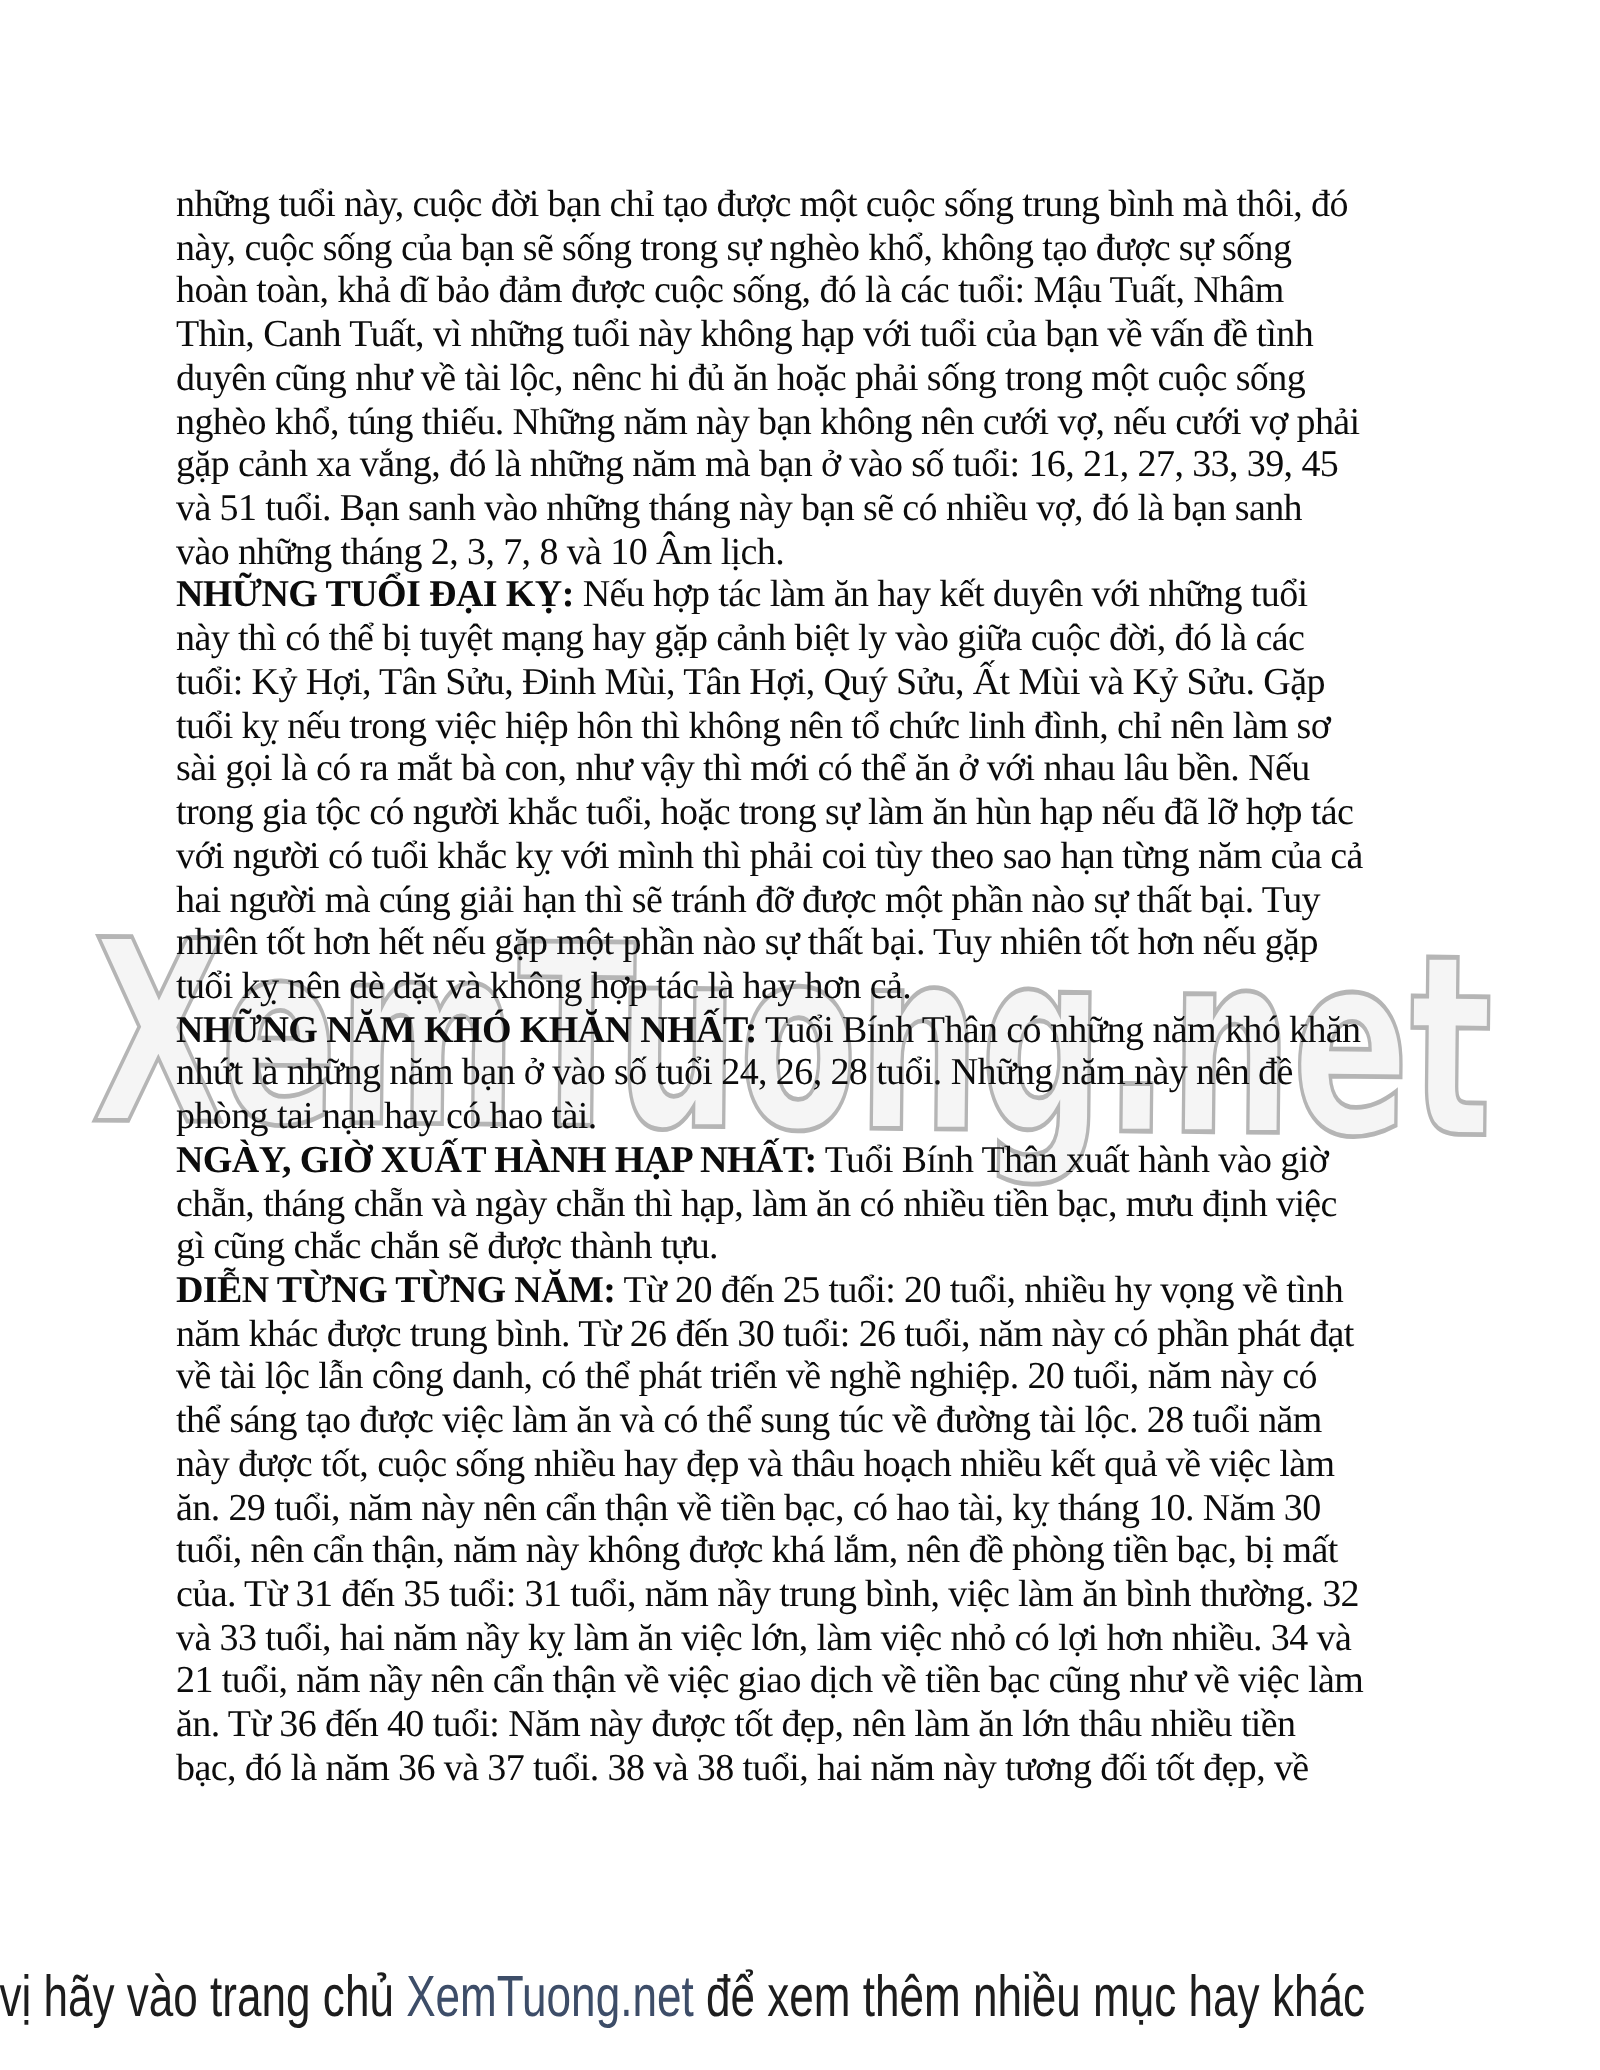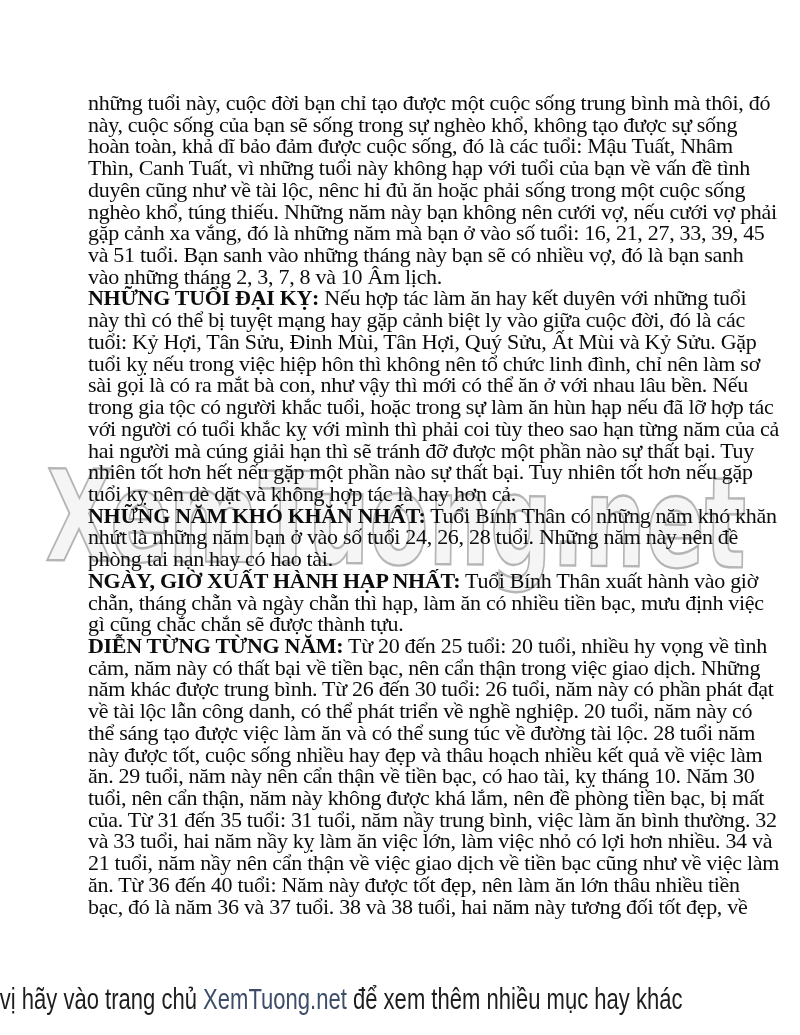--- a/index.html
+++ b/index.html
@@ -37,21 +37,21 @@
     font-weight: bold;
   }
   
   .doc-text {
     position: absolute;
     left: 88px;
     top: 92px;
     width: 648px;
     z-index: 1;
     color: var(--body-text, #0c0c0c);
-    font-size: 22px;
+    font-size: 19px;
     line-height: 21.72px;
     letter-spacing: -0.3px;
   }
   .doc-line {
     white-space: nowrap;
     height: 21.72px;
   }
   .doc-line .b {
     font-weight: bold;
   }
@@ -112,21 +112,20 @@
       <div class="doc-line"><span>hai người mà cúng giải hạn thì sẽ tránh đỡ được một phần nào sự thất bại. Tuy</span></div>
       <div class="doc-line"><span>nhiên tốt hơn hết nếu gặp một phần nào sự thất bại. Tuy nhiên tốt hơn nếu gặp</span></div>
       <div class="doc-line"><span>tuổi kỵ nên dè dặt và không hợp tác là hay hơn cả.</span></div>
       <div class="doc-line"><span class="b">NHỮNG NĂM KHÓ KHĂN NHẤT:</span><span> Tuổi Bính Thân có những năm khó khăn</span></div>
       <div class="doc-line"><span>nhứt là những năm bạn ở vào số tuổi 24, 26, 28 tuổi. Những năm này nên đề</span></div>
       <div class="doc-line"><span>phòng tai nạn hay có hao tài.</span></div>
       <div class="doc-line"><span class="b">NGÀY, GIỜ XUẤT HÀNH HẠP NHẤT:</span><span> Tuổi Bính Thân xuất hành vào giờ</span></div>
       <div class="doc-line"><span>chẵn, tháng chẵn và ngày chẵn thì hạp, làm ăn có nhiều tiền bạc, mưu định việc</span></div>
       <div class="doc-line"><span>gì cũng chắc chắn sẽ được thành tựu.</span></div>
       <div class="doc-line"><span class="b">DIỄN TỪNG TỪNG NĂM:</span><span> Từ 20 đến 25 tuổi: 20 tuổi, nhiều hy vọng về tình</span></div>
-      <div class="doc-line"><span>cảm, năm này có thất bại về tiền bạc, nên cẩn thận trong việc giao dịch. Những</span></div>
       <div class="doc-line"><span>năm khác được trung bình. Từ 26 đến 30 tuổi: 26 tuổi, năm này có phần phát đạt</span></div>
       <div class="doc-line"><span>về tài lộc lẫn công danh, có thể phát triển về nghề nghiệp. 20 tuổi, năm này có</span></div>
       <div class="doc-line"><span>thể sáng tạo được việc làm ăn và có thể sung túc về đường tài lộc. 28 tuổi năm</span></div>
       <div class="doc-line"><span>này được tốt, cuộc sống nhiều hay đẹp và thâu hoạch nhiều kết quả về việc làm</span></div>
       <div class="doc-line"><span>ăn. 29 tuổi, năm này nên cẩn thận về tiền bạc, có hao tài, kỵ tháng 10. Năm 30</span></div>
       <div class="doc-line"><span>tuổi, nên cẩn thận, năm này không được khá lắm, nên đề phòng tiền bạc, bị mất</span></div>
       <div class="doc-line"><span>của. Từ 31 đến 35 tuổi: 31 tuổi, năm nầy trung bình, việc làm ăn bình thường. 32</span></div>
       <div class="doc-line"><span>và 33 tuổi, hai năm nầy kỵ làm ăn việc lớn, làm việc nhỏ có lợi hơn nhiều. 34 và</span></div>
       <div class="doc-line"><span>21 tuổi, năm nầy nên cẩn thận về việc giao dịch về tiền bạc cũng như về việc làm</span></div>
       <div class="doc-line"><span>ăn. Từ 36 đến 40 tuổi: Năm này được tốt đẹp, nên làm ăn lớn thâu nhiều tiền</span></div>

